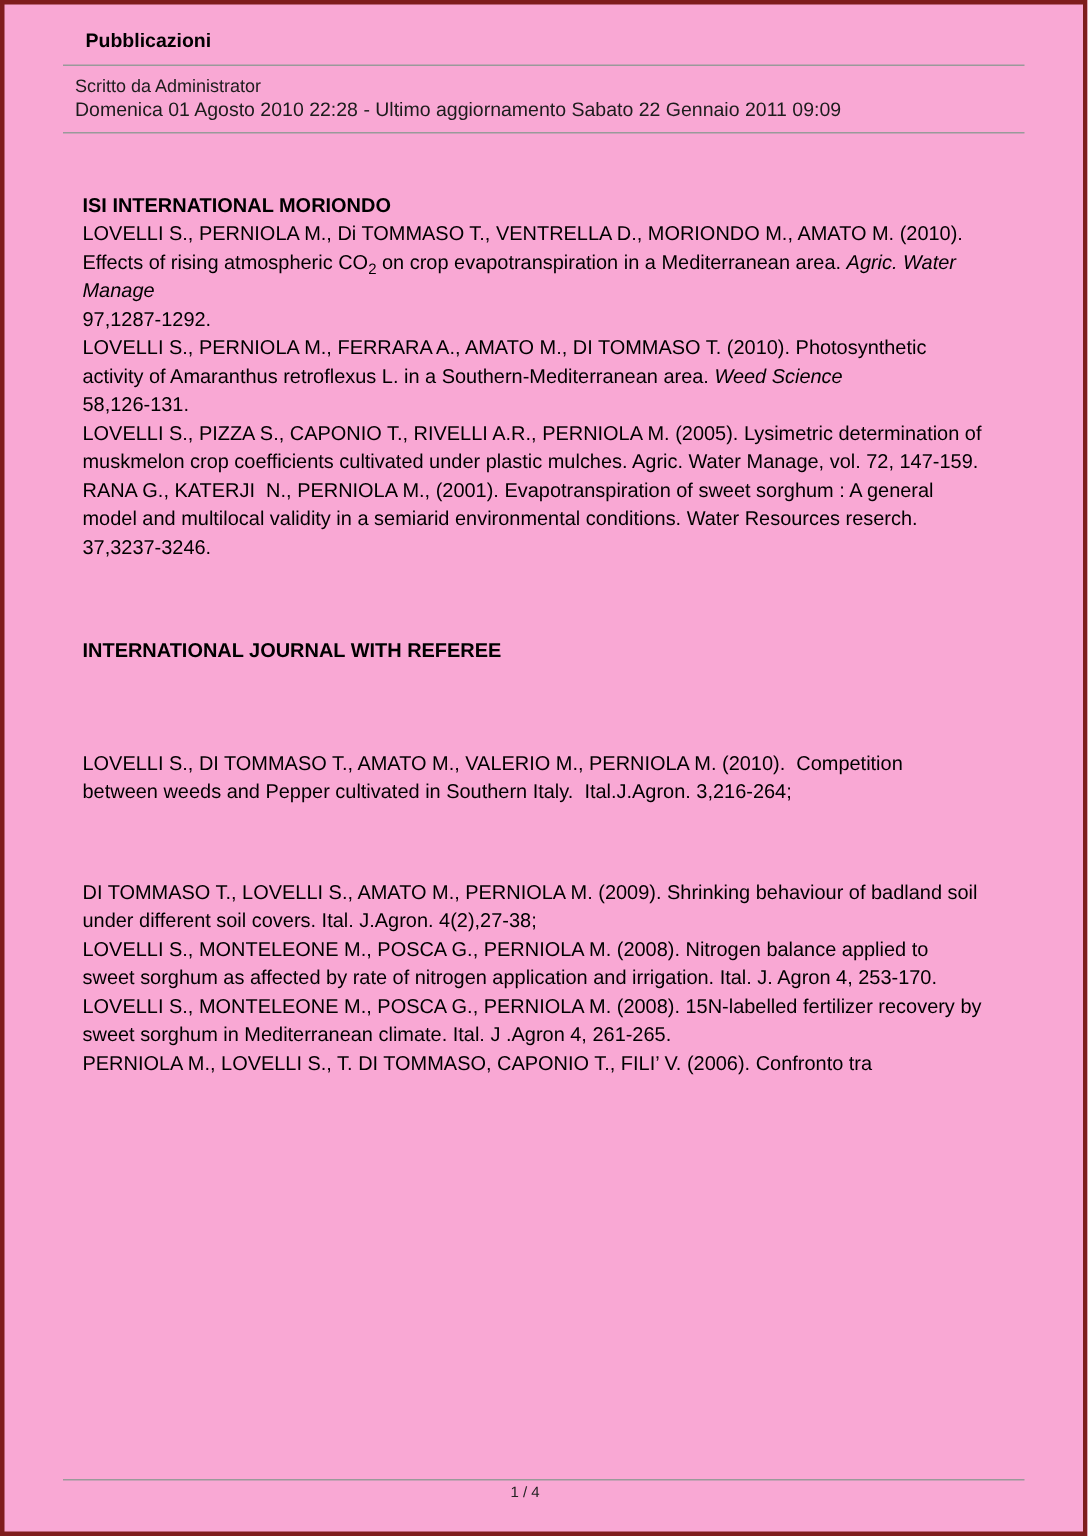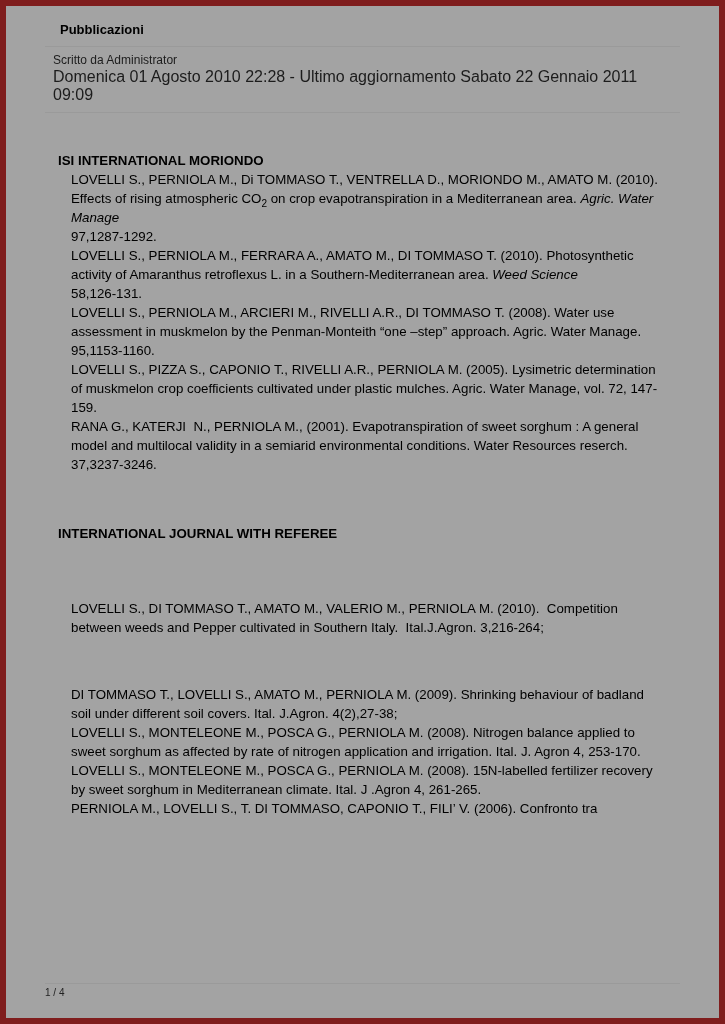--- a/index.html
+++ b/index.html
@@ -1,63 +1,63 @@
 <!DOCTYPE html>
 <html><head>
 <meta charset="utf-8">
 <style>
   html, body { margin: 0; padding: 0; background: #fff; }
   .page {
     position: relative;
     width: 725px;
     height: 1024px;
     box-sizing: border-box;
-    background: #a3a3a3;
-    border: 6px solid #7f1d1d;
+    background: #f9a8d4;
+    border: 3px solid #7f1d1d;
     font-family: "Liberation Sans", sans-serif;
     color: #000;
     overflow: hidden;
   }
   .header { margin: 16px 39px 0 39px; }
   .doc-title {
     font-size: 13px;
     font-weight: bold;
     padding: 0 0 9px 15px;
   }
   .rule { border-top: 1px solid #9a9a9a; height: 0; }
   .byline {
     font-size: 12px;
     color: #1c1c1c;
     padding: 6px 0 1px 8px;
   }
   .dateline {
-    font-size: 16px;
+    font-size: 13px;
     color: #1c1c1c;
     padding: 0 0 8px 8px;
   }
   .content {
     margin: 38px 0 0 52px;
     width: 600px;
     font-size: 13.3px;
     line-height: 19px;
   }
   .content p { margin: 0; }
   .content .heading { font-weight: bold; }
-  .content .para { white-space: pre-wrap; margin-left: 13px; }
+  .content .para { white-space: pre-wrap; }
   .content i { font-style: italic; }
   .content sub { font-size: 10px; line-height: 0; }
   .spacer { width: 100%; }
   .footer {
     position: absolute;
     left: 39px;
     right: 39px;
     bottom: 20px;
   }
   .pagenum {
-    text-align: left;
+    text-align: center;
     font-size: 10px;
     color: #222;
     padding: 3px 25px 0 0;
   }
 </style>
 </head>
 <body>
 
 <div class="page">
 
@@ -68,21 +68,20 @@
     <div class="dateline">Domenica 01 Agosto 2010 22:28 - Ultimo aggiornamento Sabato 22 Gennaio 2011 09:09</div>
     <div class="rule"></div>
   </div>
 
   <div class="content">
       <p class="heading">ISI INTERNATIONAL MORIONDO</p>
       <p class="para"><span>LOVELLI S., PERNIOLA M., Di TOMMASO T., VENTRELLA D., MORIONDO M., AMATO M. (2010). Effects of rising atmospheric CO</span><sub>2</sub><span> on crop evapotranspiration in a Mediterranean area. </span><i>Agric. Water Manage</i><span>
 97,1287-1292.</span></p>
       <p class="para"><span>LOVELLI S., PERNIOLA M., FERRARA A., AMATO M., DI TOMMASO T. (2010). Photosynthetic activity of Amaranthus retroflexus L. in a Southern-Mediterranean area. </span><i>Weed Science</i><span>
 58,126-131.</span></p>
-      <p class="para"><span>LOVELLI S., PERNIOLA M., ARCIERI M., RIVELLI A.R., DI TOMMASO T. (2008). Water use assessment in muskmelon by the Penman-Monteith “one –step” approach. Agric. Water Manage. 95,1153-1160.</span></p>
       <p class="para"><span>LOVELLI S., PIZZA S., CAPONIO T., RIVELLI A.R., PERNIOLA M. (2005). Lysimetric determination of muskmelon crop coefficients cultivated under plastic mulches. Agric. Water Manage, vol. 72, 147-159.</span></p>
       <p class="para"><span>RANA G., KATERJI  N., PERNIOLA M., (2001). Evapotranspiration of sweet sorghum : A general model and multilocal validity in a semiarid environmental conditions. Water Resources reserch. 37,3237-3246.</span></p>
       <div class="spacer" style="height: 50px;"></div>
       <p class="heading">INTERNATIONAL JOURNAL WITH REFEREE</p>
       <div class="spacer" style="height: 56px;"></div>
       <p class="para"><span>LOVELLI S., DI TOMMASO T., AMATO M., VALERIO M., PERNIOLA M. (2010).  Competition between weeds and Pepper cultivated in Southern Italy.  Ital.J.Agron. 3,216-264;</span></p>
       <div class="spacer" style="height: 48px;"></div>
       <p class="para"><span>DI TOMMASO T., LOVELLI S., AMATO M., PERNIOLA M. (2009). Shrinking behaviour of badland soil under different soil covers. Ital. J.Agron. 4(2),27-38;</span></p>
       <p class="para"><span>LOVELLI S., MONTELEONE M., POSCA G., PERNIOLA M. (2008). Nitrogen balance applied to sweet sorghum as affected by rate of nitrogen application and irrigation. Ital. J. Agron 4, 253-170.</span></p>
       <p class="para"><span>LOVELLI S., MONTELEONE M., POSCA G., PERNIOLA M. (2008). 15N-labelled fertilizer recovery by sweet sorghum in Mediterranean climate. Ital. J .Agron 4, 261-265.</span></p>

